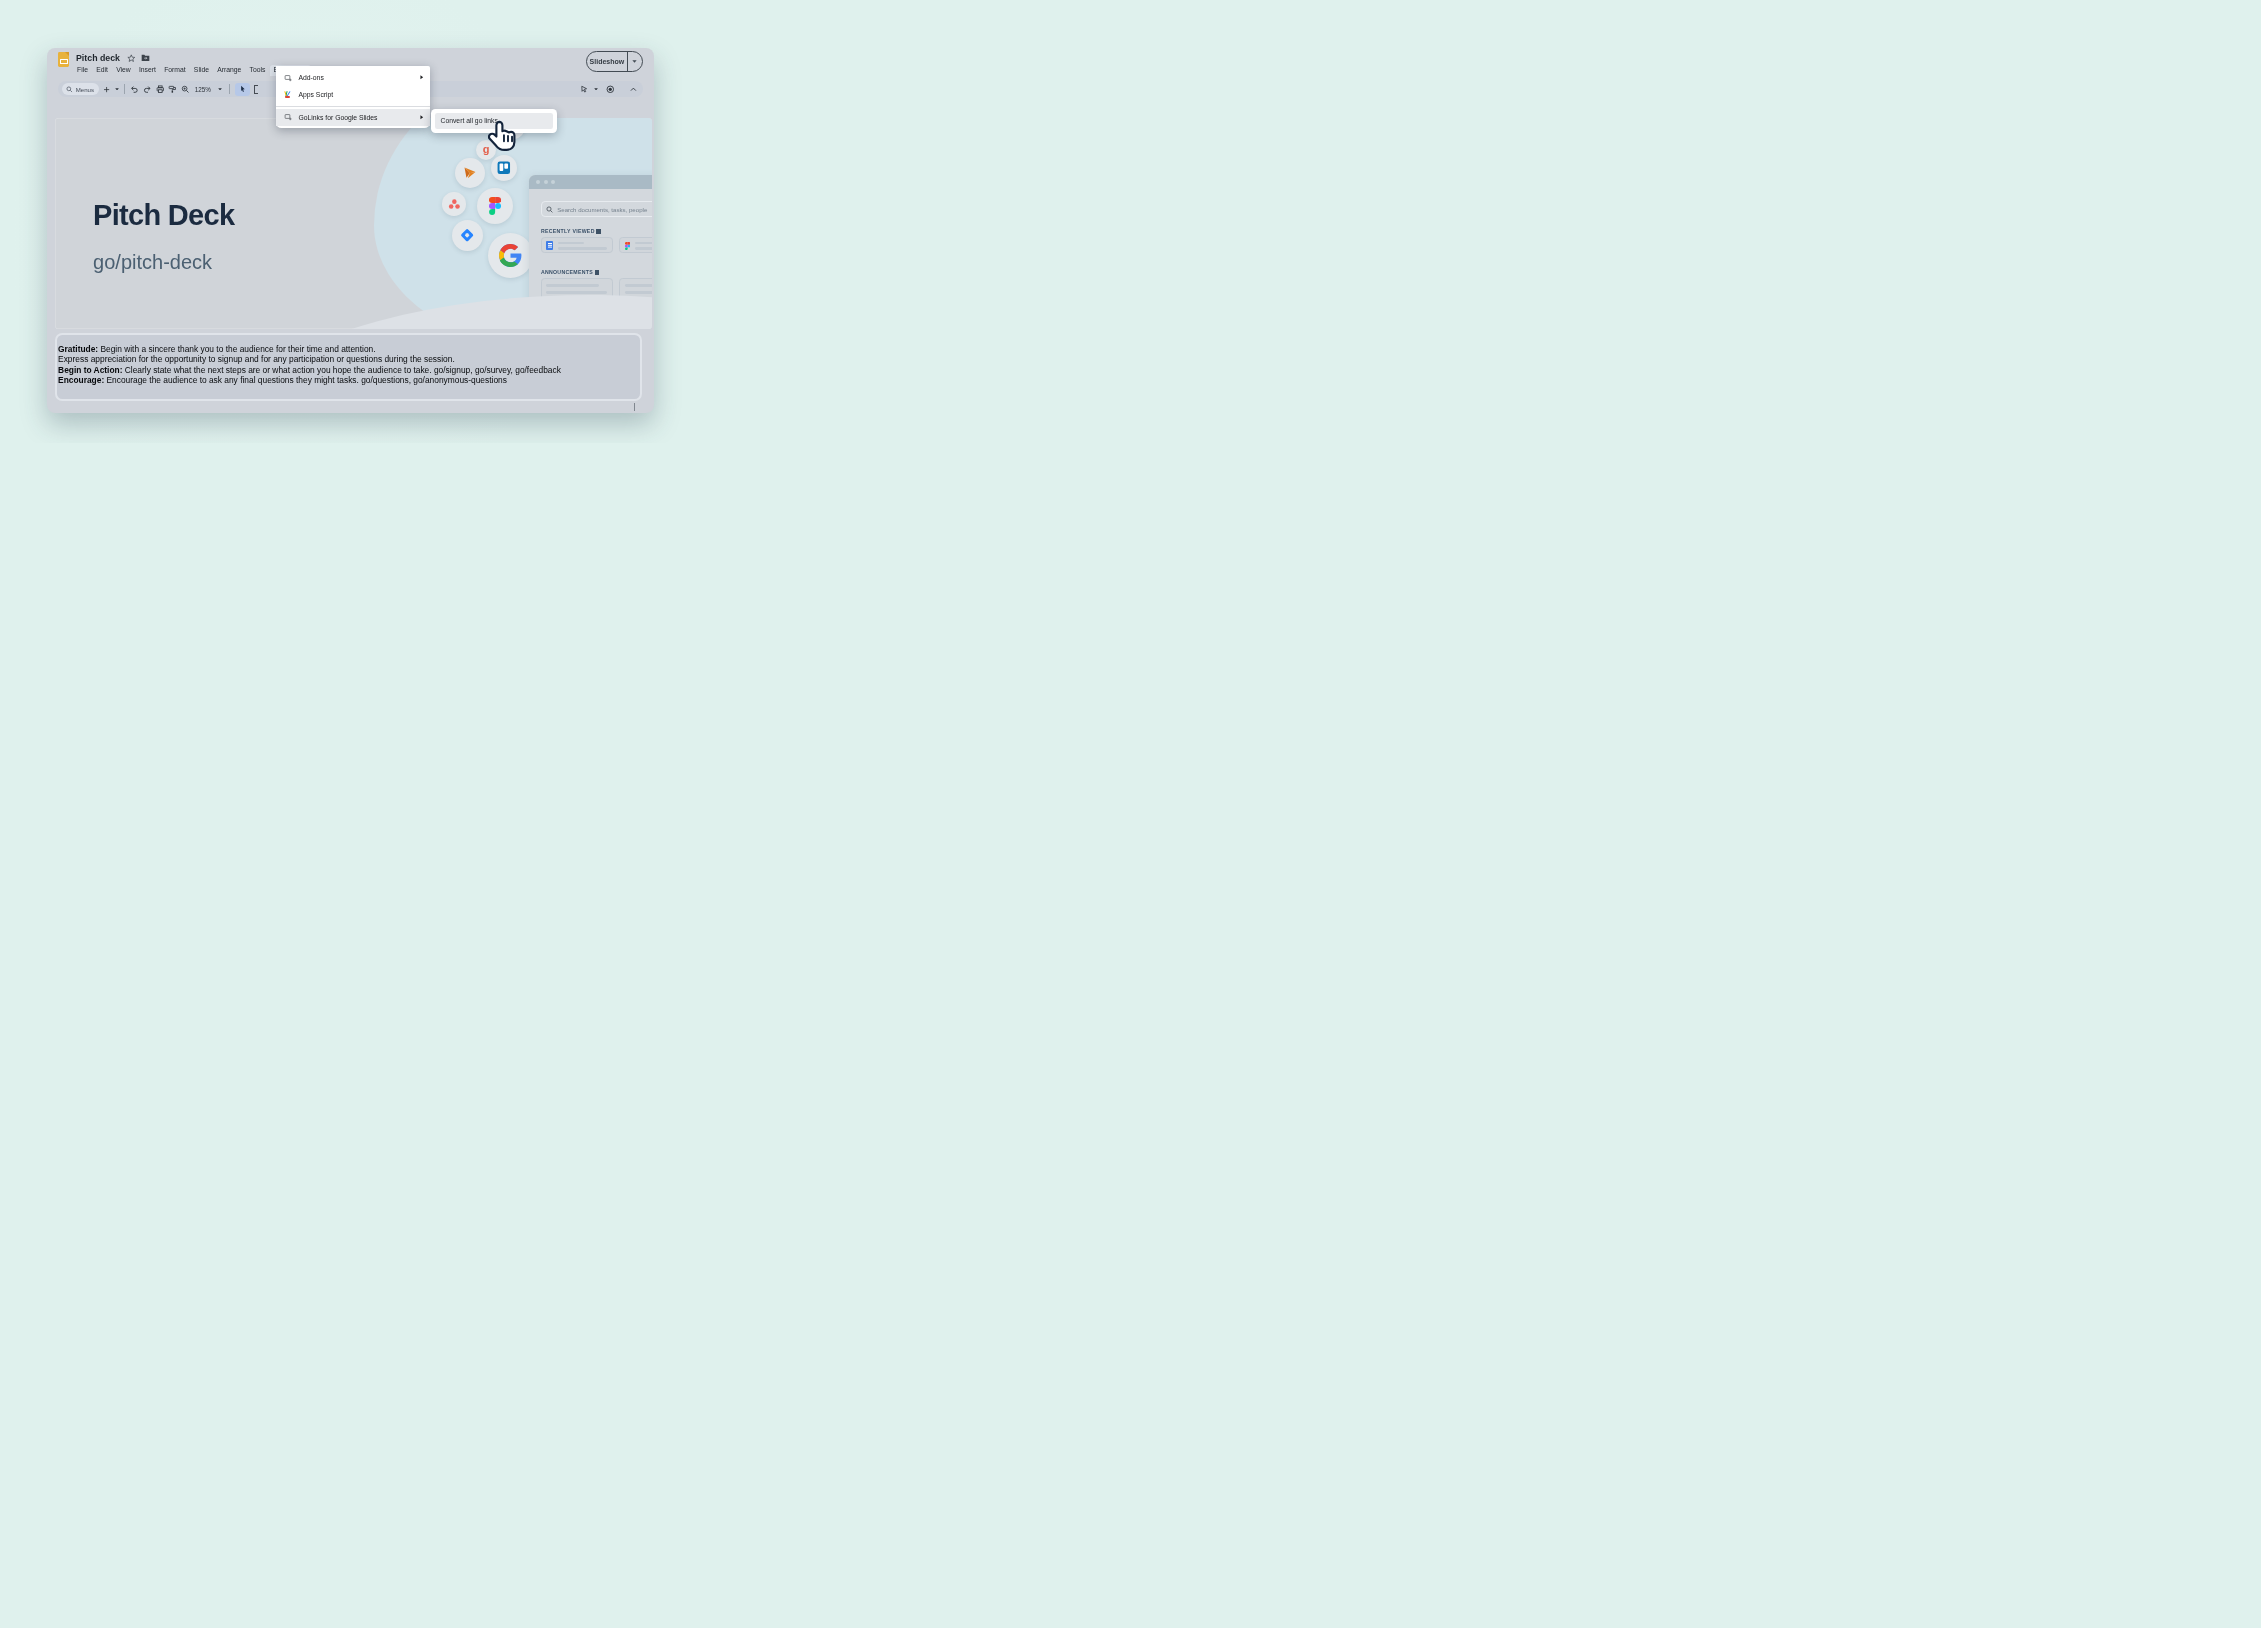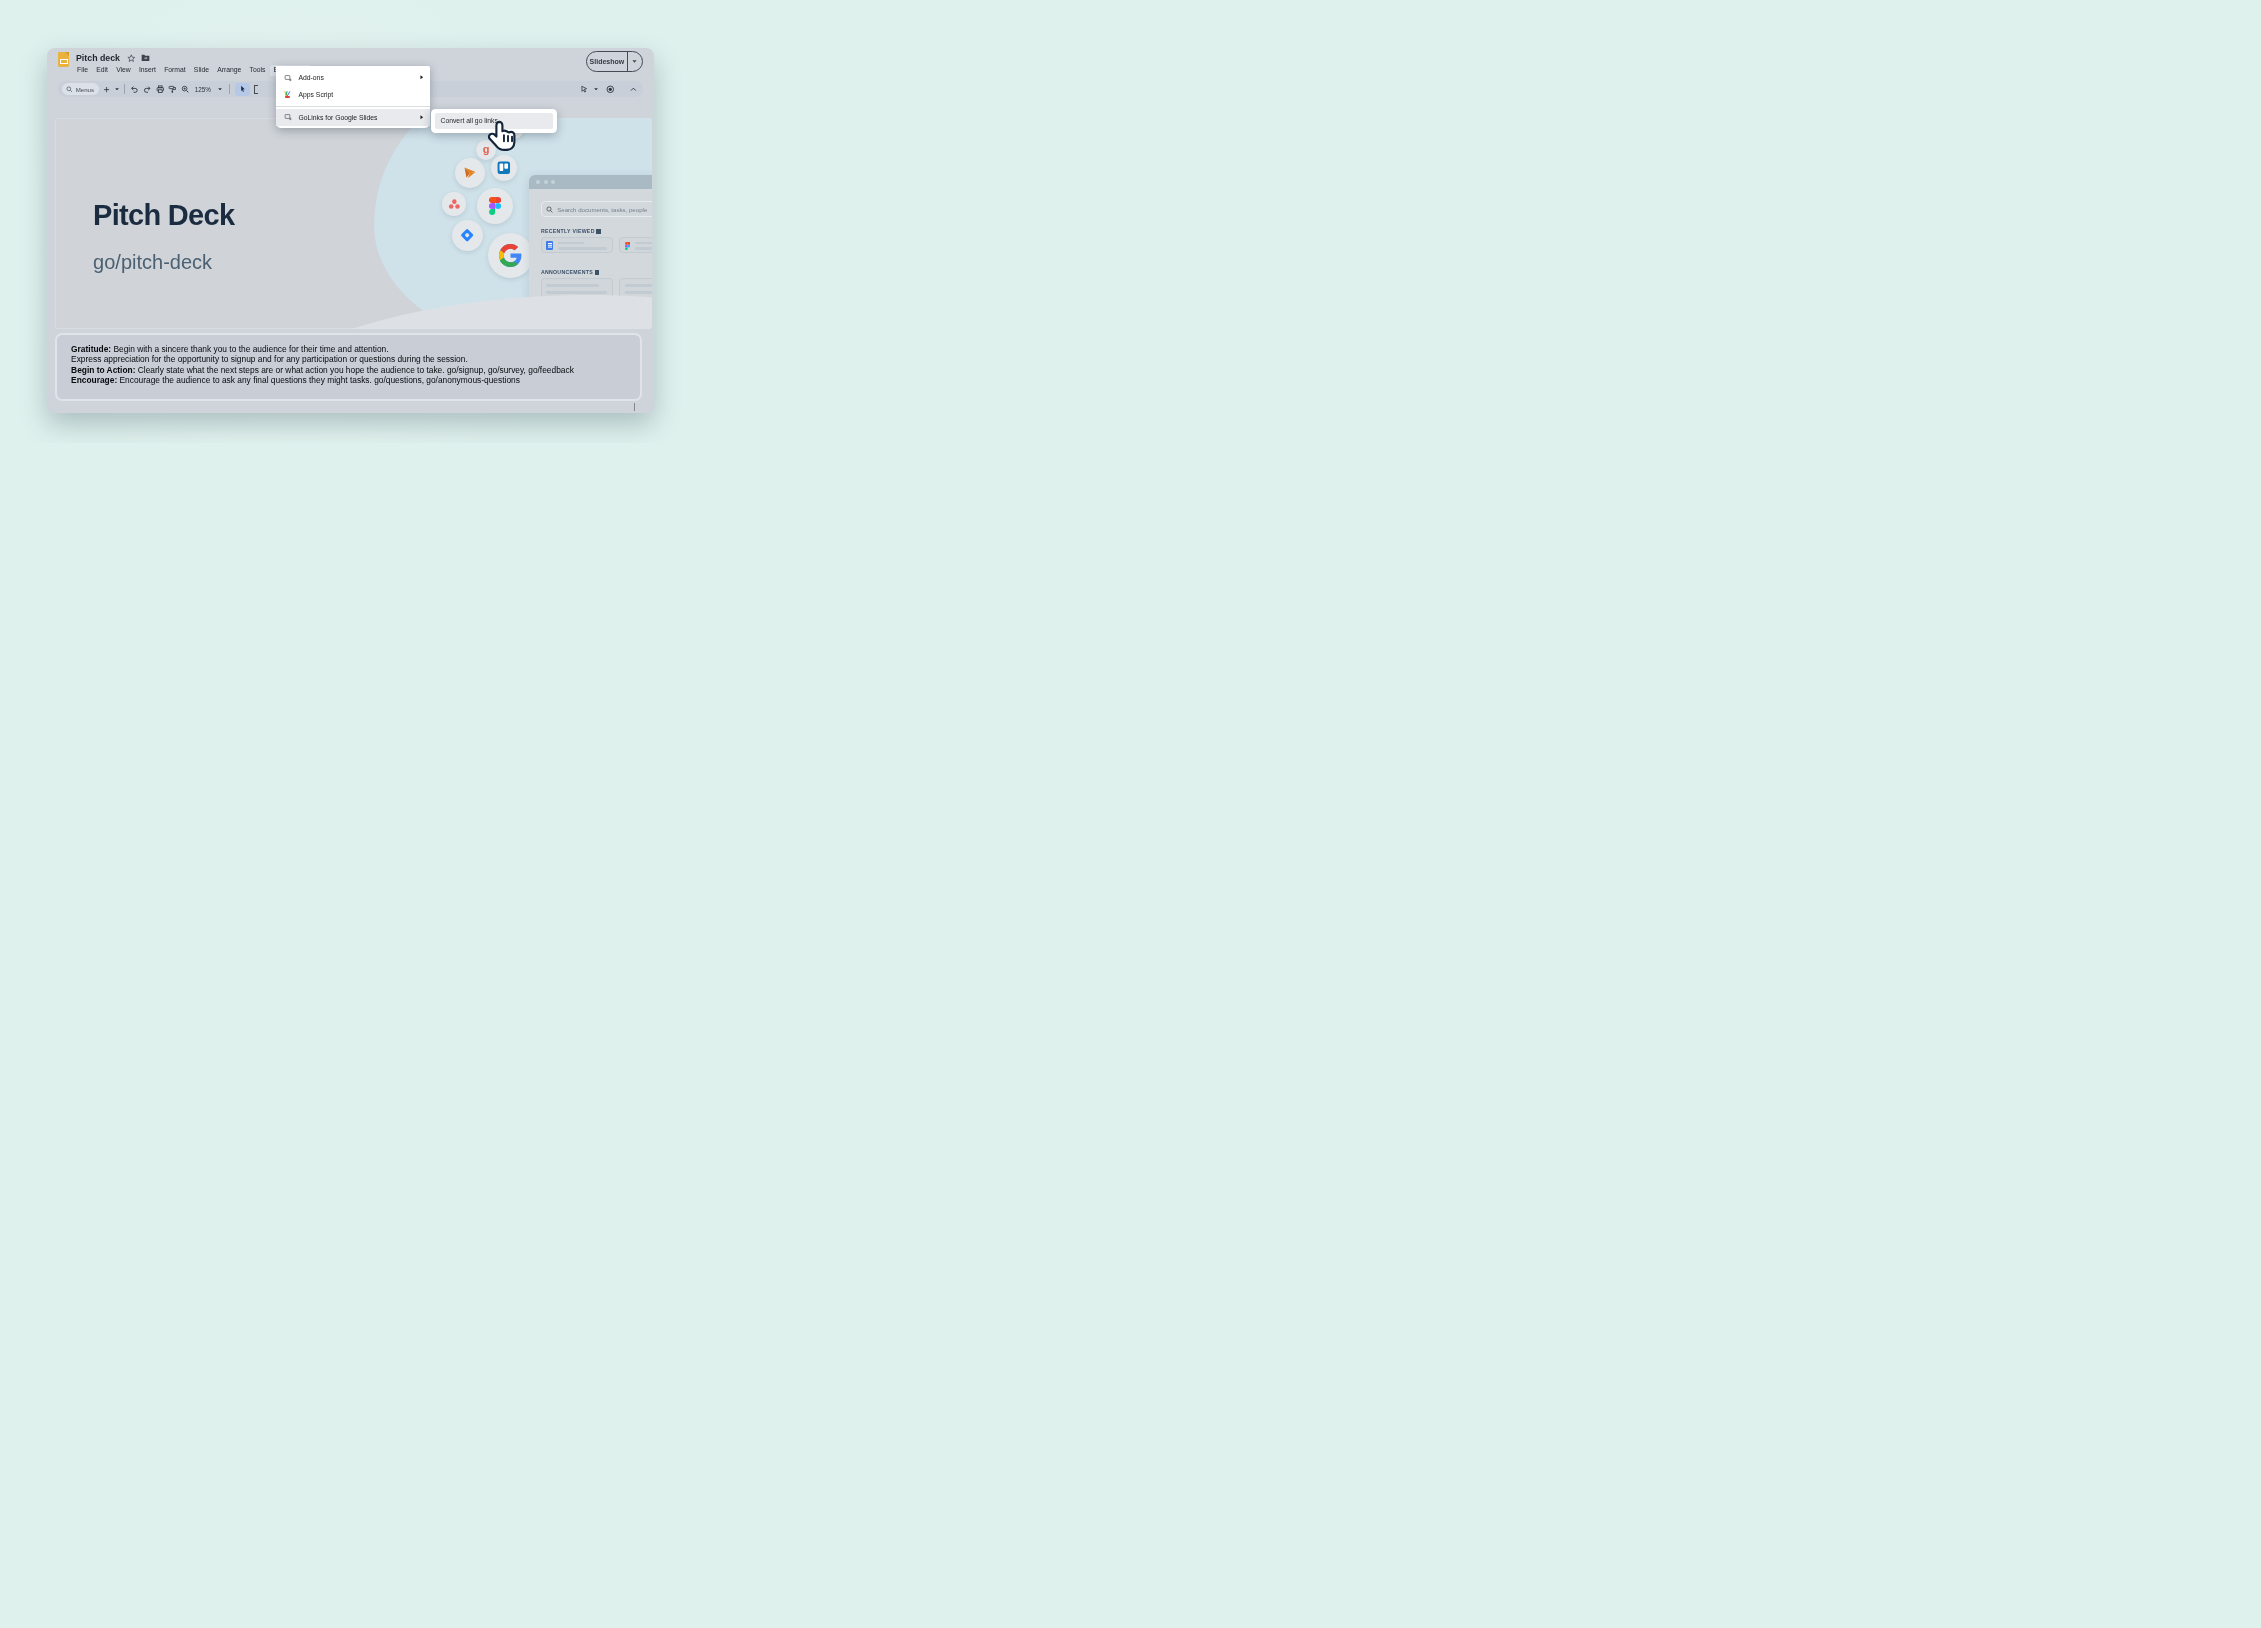--- a/index.html
+++ b/index.html
@@ -58,21 +58,21 @@
   
   .ext-menu{position:absolute;left:276px;top:66px;width:154px;height:62px;background:#fff;border-radius:0 1.8px 5.4px 5.4px;box-shadow:0 2.7px 10px rgba(30,40,55,.3);z-index:40;}
   .ext-row{position:absolute;left:0;width:100%;height:16.3px;display:flex;align-items:center;box-sizing:border-box;padding:0 6.3px 0 8.1px;}
   .ext-row .lab{font-size:6.8px;color:#202124;margin-left:6.3px;flex:1;}
   .ext-sep{position:absolute;left:0;top:40px;width:100%;height:0.5px;background:#dadce0;}
   .hl{background:#e8eaed;}
   .submenu{position:absolute;left:431px;top:109px;width:126px;height:23.5px;background:#fff;border-radius:4.5px;box-shadow:0 2.7px 10px rgba(30,40,55,.3);z-index:50;}
   .submenu .row{position:absolute;left:3.6px;top:3.6px;right:3.6px;height:16.3px;background:#e8eaed;border-radius:2.3px;display:flex;align-items:center;padding-left:5.9px;font-size:6.8px;color:#1f2329;}
   
   .notes-panel{position:absolute;left:8.1px;top:285px;width:587px;height:68px;background:#c8cdd6;border:2.3px solid #e0e4ea;border-radius:7.2px;box-sizing:border-box;}
-  .notes-text{position:absolute;left:14px;top:8.6px;font-size:8.4px;line-height:10.6px;color:#07090c;}
+  .notes-text{position:absolute;left:1px;top:8.6px;font-size:8.4px;line-height:10.6px;color:#07090c;}
   .notes-text b{font-weight:700;}
   .scroll-line{position:absolute;left:587px;top:355px;width:0.9px;height:8.1px;background:#80878f;}
   .hand-cursor{position:absolute;left:488px;top:120px;z-index:80;}
   svg{display:block;}
 </style>
 </head>
 <body>
 
 <div class="stage">
   <div class="app-window">

